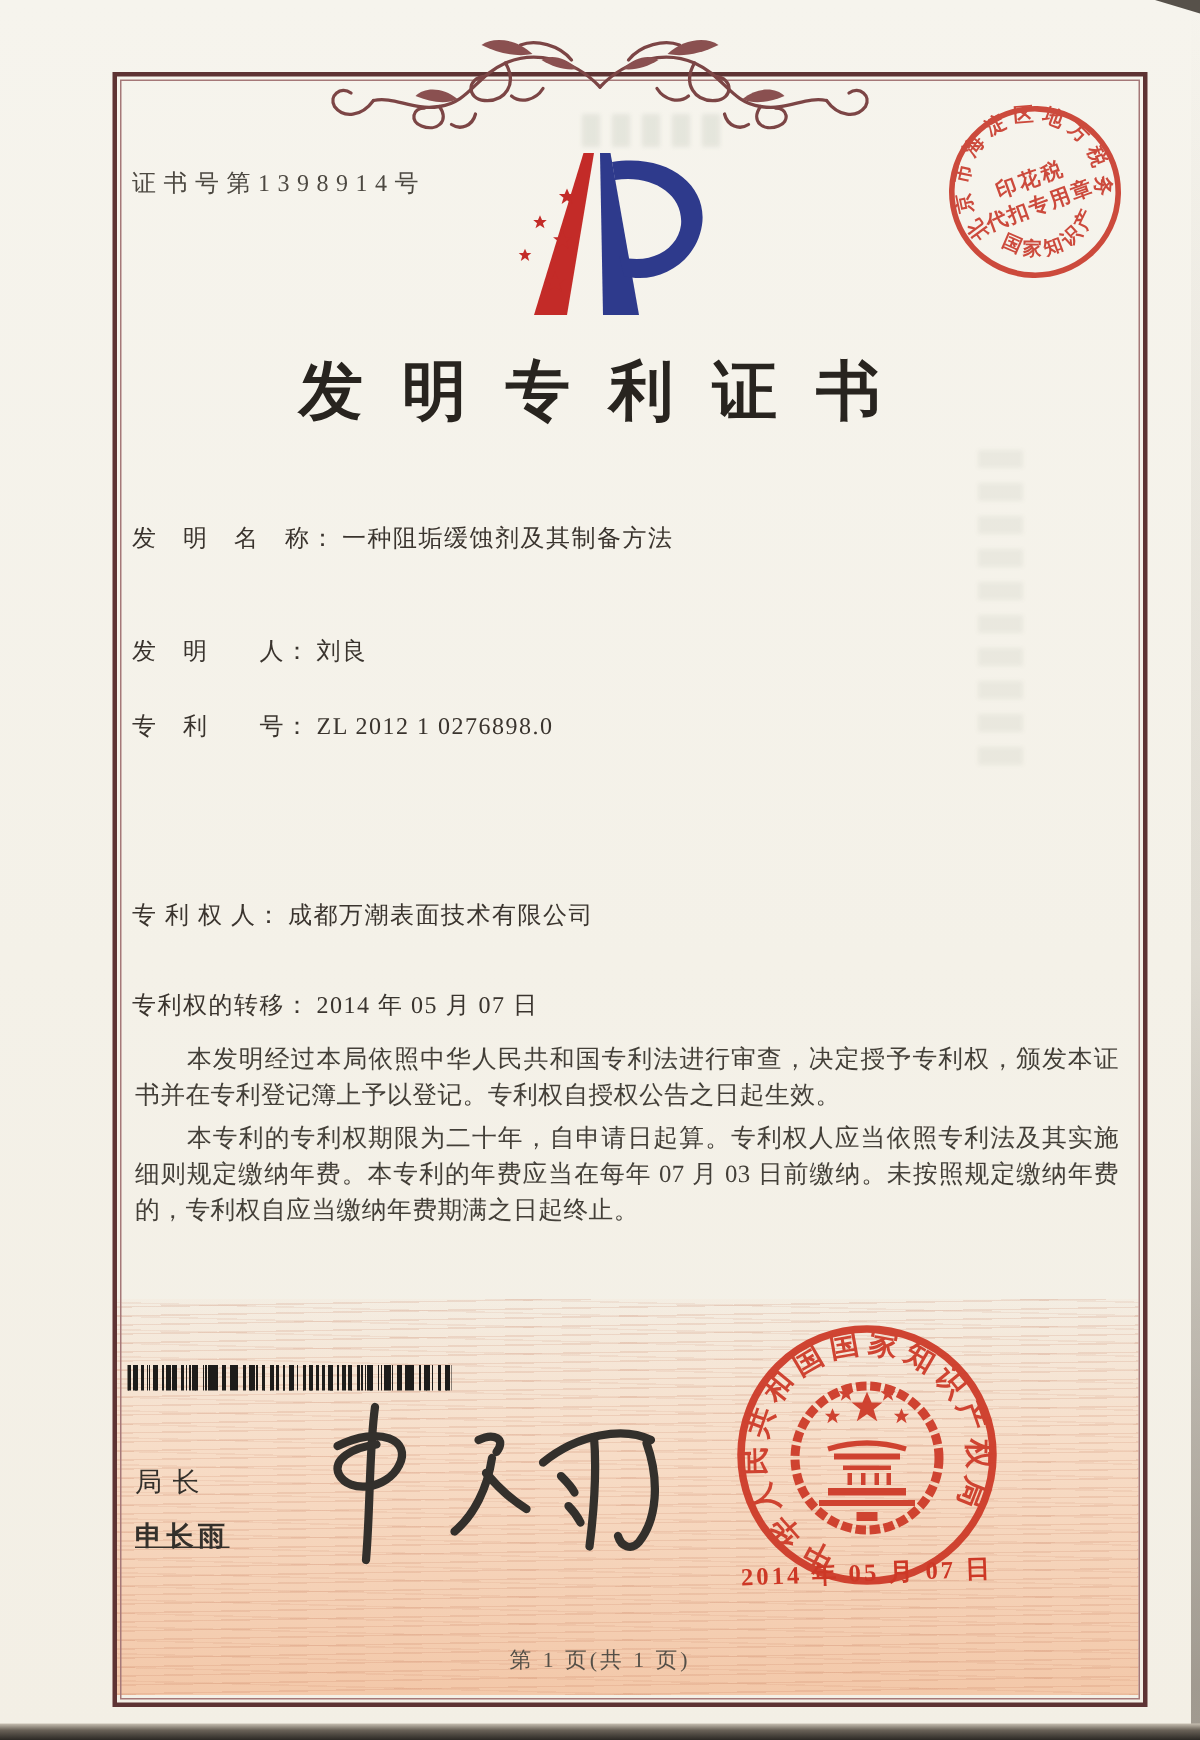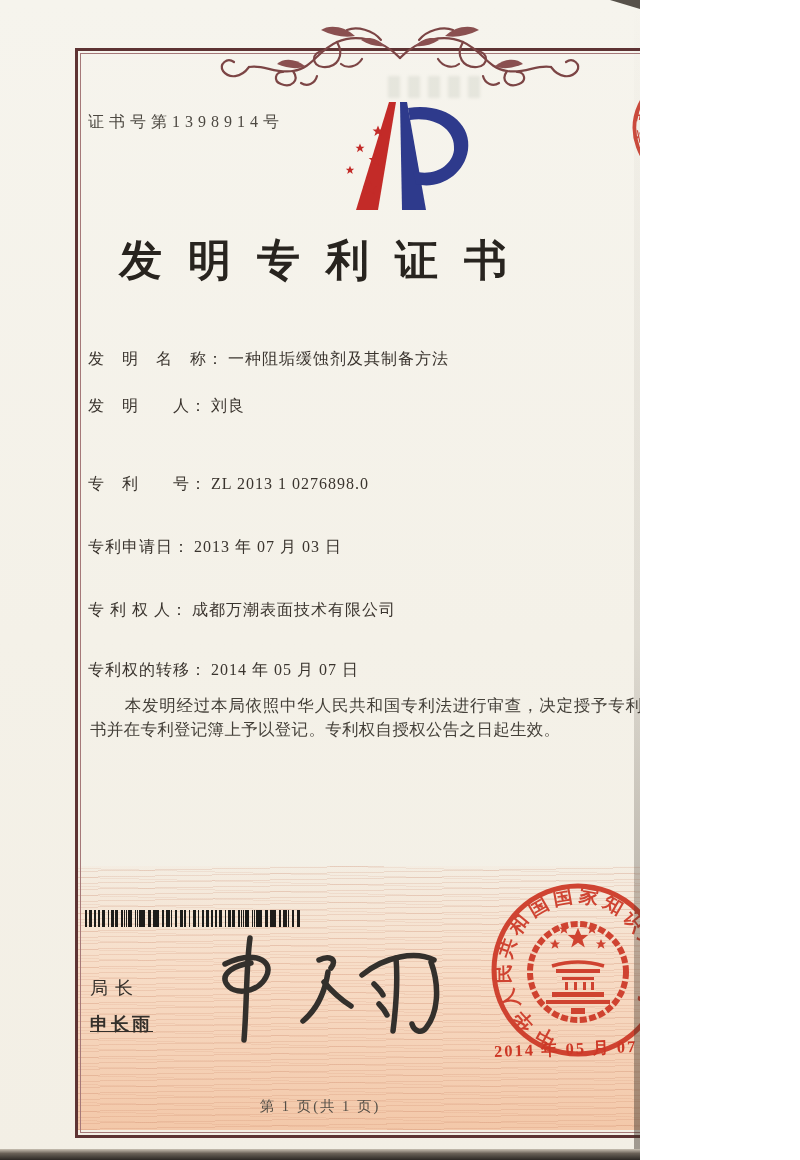--- a/index.html
+++ b/index.html
@@ -1,17 +1,17 @@
 <!DOCTYPE html>
 <html lang="zh"><head>
 <meta charset="utf-8">
 <style>
   html,body{margin:0;padding:0;}
   body{width:800px;height:1160px;font-family:"Liberation Serif","DejaVu Serif",serif;}
-  .page{position:relative;width:640px;height:1160px;overflow:hidden;
+  .page{position:relative;width:800px;height:1160px;overflow:hidden;
         background:linear-gradient(180deg,#f6f4ed 0%,#f4f1e8 55%,#f3efe5 100%);}
 
   
   .frame{position:absolute;left:75px;top:48px;width:684px;height:1084px;
          border:3px solid #5e3333;z-index:1;}
   .frame-inner{position:absolute;inset:2px;border:1px solid #a57878;}
 
   
   .ornament{position:absolute;left:205px;top:18px;width:390px;height:74px;z-index:2;}
 
@@ -20,21 +20,21 @@
            color:#4c4841;z-index:2;}
   .tax-stamp{position:absolute;left:626px;top:64px;width:128px;height:128px;z-index:3;opacity:.9;}
   .logo{position:absolute;left:328px;top:98px;width:150px;height:118px;z-index:2;}
   .title{position:absolute;left:0;top:232px;width:100%;text-align:center;
          font-size:43px;font-weight:700;color:#28241f;letter-spacing:26px;
          padding-left:12px;box-sizing:border-box;z-index:2;}
 
   
   .field{position:absolute;left:88px;width:640px;font-size:16px;color:#3a342e;
          letter-spacing:1px;z-index:2;white-space:nowrap;}
-  .f0{top:349px}.f1{top:396px}.f2{top:474px}.f3{top:537px}.f4{top:600px}.f5{top:660px}
+  .f0{top:349px}.f1{top:424px}.f2{top:474px}.f3{top:537px}.f4{top:600px}.f5{top:660px}
   .field .lab{margin-right:4px;}
 
   
   .body-text{position:absolute;left:80px;top:694px;width:666px;z-index:2;
              font-size:16.5px;line-height:24px;color:#433f38;text-align:justify;
              letter-spacing:.3px;}
   .body-text p{margin:0 0 5px 10px;text-indent:2.1em;}
 
   
   .pink-zone{position:absolute;left:78px;top:866px;width:681px;height:264px;z-index:1;
@@ -152,34 +152,32 @@
 
   <div class="title">发明专利证书</div>
 
   <div class="field f0">
     <span class="lab">发　明　名　称：</span><span>一种阻垢缓蚀剂及其制备方法</span>
   </div>
   <div class="field f1">
     <span class="lab">发　明　　人：</span><span>刘良</span>
   </div>
   <div class="field f2">
-    <span class="lab">专　利　　号：</span><span>ZL 2013 1 0276898.0</span>
-  </div>
-  <div class="field f3">
-    <span class="lab">专利申请日：</span><span>2013 年 07 月 03 日</span>
+    <span class="lab">专　利　　号：</span><span>ZL 2012 1 0276898.0</span>
   </div>
   <div class="field f4">
     <span class="lab">专 利 权 人：</span><span>成都万潮表面技术有限公司</span>
   </div>
   <div class="field f5">
     <span class="lab">专利权的转移：</span><span>2014 年 05 月 07 日</span>
   </div>
 
   <div class="body-text">
     <p>本发明经过本局依照中华人民共和国专利法进行审查，决定授予专利权，颁发本证书并在专利登记簿上予以登记。专利权自授权公告之日起生效。</p>
+    <p>本专利的专利权期限为二十年，自申请日起算。专利权人应当依照专利法及其实施细则规定缴纳年费。本专利的年费应当在每年 07 月 03 日前缴纳。未按照规定缴纳年费的，专利权自应当缴纳年费期满之日起终止。</p>
   </div>
 
   <div class="barcode"></div>
 
   <div class="signer-title">局长</div>
   <div class="signer-name">申长雨</div>
 
   <svg class="signature" viewBox="0 0 245 128">
     <g stroke="#33302c" stroke-width="5.5" fill="none" stroke-linecap="round" stroke-linejoin="round">
       <path d="M55,16 C51,45 52,82 49,118"></path>

